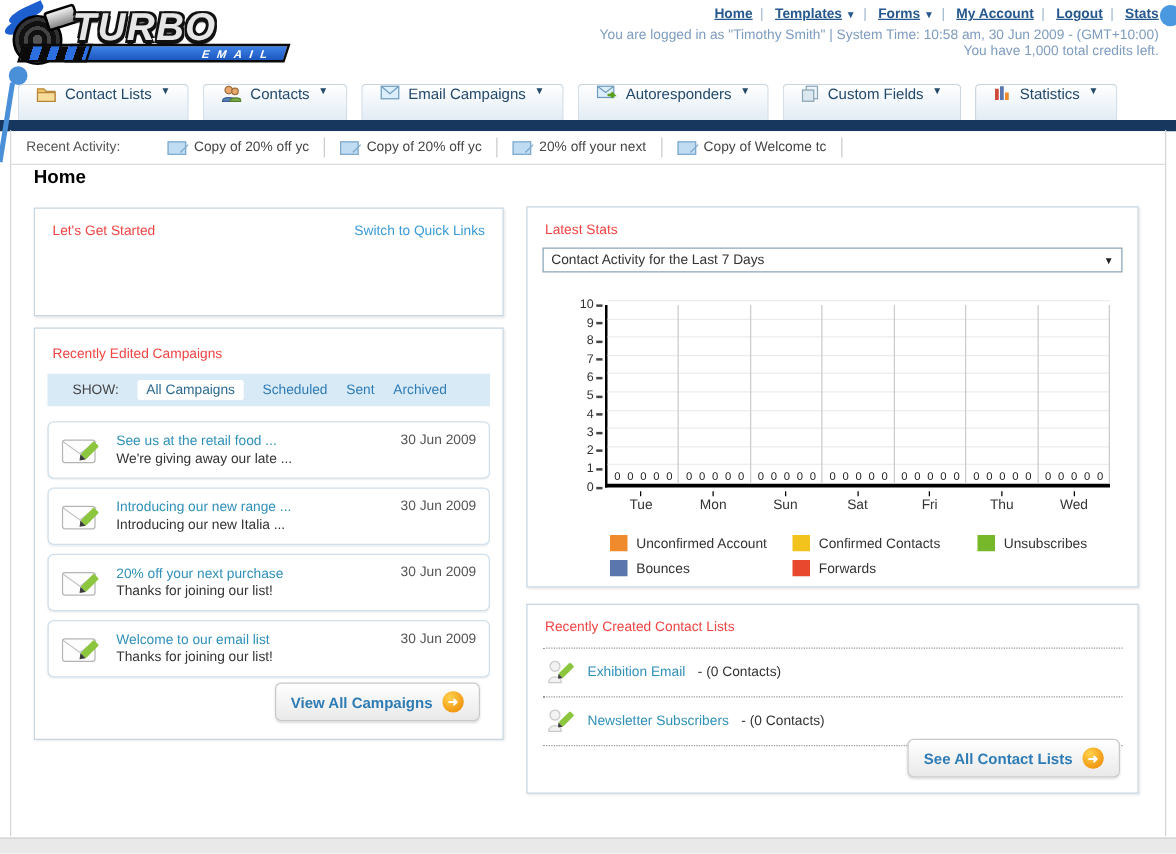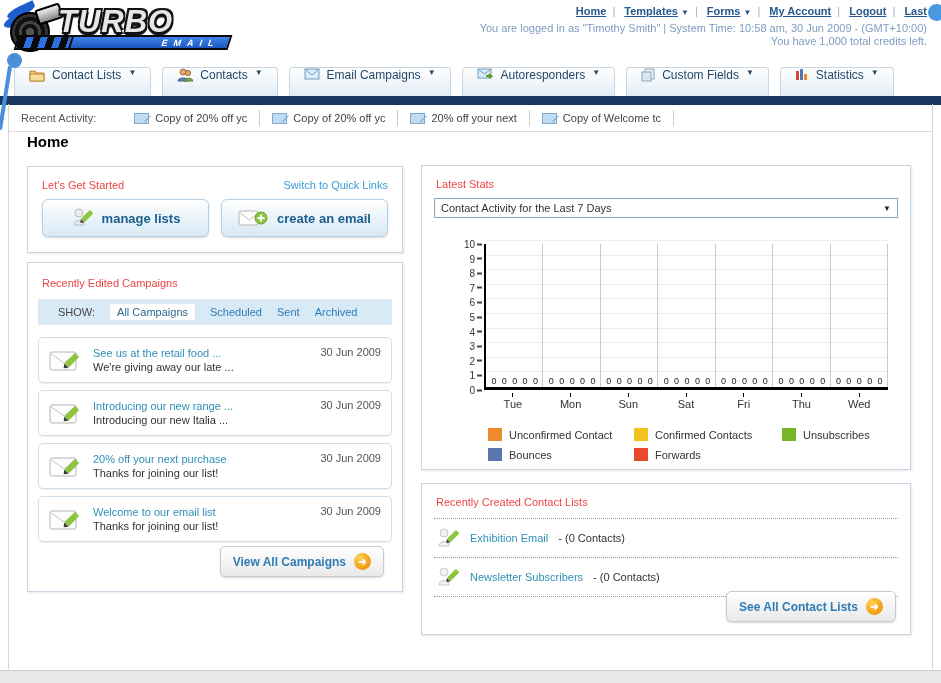--- a/index.html
+++ b/index.html
@@ -143,21 +143,21 @@
   <div class="help-dot"></div>
   <div class="pin-dot"></div>
   <div class="pin-line"></div>
 
   <div class="top-links">
     <a>Home</a><span class="sep">|</span>
     <a>Templates</a> <span class="caret">▼</span><span class="sep">|</span>
     <a>Forms</a> <span class="caret">▼</span><span class="sep">|</span>
     <a>My Account</a><span class="sep">|</span>
     <a>Logout</a><span class="sep">|</span>
-    <a>Last</a>
+    <a>Stats</a>
   </div>
   <div class="login-line l1">You are logged in as "Timothy Smith" | System Time: 10:58 am, 30 Jun 2009 - (GMT+10:00)</div>
   <div class="login-line l2">You have 1,000 total credits left.</div>
 
   <div class="tabbar">
     <div class="tab">
       <svg width="16" height="14">
           <path d="M1 3 h5 l2 2 h7 v8 h-14 z" fill="#f0c469" stroke="#b8863a"></path>
           <path d="M1 6 h14 v7 h-14 z" fill="#f7dc9a" stroke="#b8863a"></path>
         </svg>
@@ -234,42 +234,20 @@
   <div class="side-frame-l"></div>
   <div class="side-frame-r"></div>
   <div class="footer-strip"></div>
 
   <h1 class="page-title">Home</h1>
 
   <div class="panel" id="panel-start">
     <div class="start-head">
       <span class="panel-title">Let's Get Started</span>
       <a class="quick-link">Switch to Quick Links</a>
-    </div>
-    <div class="start-buttons">
-      <div class="big-btn">
-        <svg width="22" height="22">
-            <circle cx="8" cy="6" r="4" fill="#ececec" stroke="#bdbdbd"></circle>
-            <path d="M3 18 c0-6 10-6 10 0 z" fill="#ececec" stroke="#bdbdbd"></path>
-            <g transform="rotate(-45 14 12)">
-              <rect x="11" y="9" width="13" height="5" rx="1" fill="#8cc63f"></rect>
-              <path d="M11 9 l-3 2.5 l3 2.5 z" fill="#3c3c3c"></path>
-            </g>
-          </svg>
-        <span>manage lists</span>
-      </div>
-      <div class="big-btn">
-        <svg width="30" height="20">
-            <rect x="1" y="3" width="19" height="14" rx="2" fill="#fdfdfd" stroke="#b5b5b5"></rect>
-            <path d="M1 4 l10.5 8 l9.5-8" fill="none" stroke="#c5c5c5"></path>
-            <circle cx="23" cy="10" r="6" fill="#8cc63f" stroke="#6aa121"></circle>
-            <path d="M23 6.5 v7 M19.5 10 h7" stroke="#fff" stroke-width="2"></path>
-          </svg>
-        <span>create an email</span>
-      </div>
     </div>
   </div>
 
   <div class="panel" id="panel-campaigns">
     <div class="panel-title">Recently Edited Campaigns</div>
     <div class="showbar">
       <span class="show-label">SHOW:</span>
       <span class="show-filter active">All Campaigns</span>
       <span class="show-filter">Scheduled</span>
       <span class="show-filter">Sent</span>
@@ -476,21 +454,21 @@
           <div class="x-cell"><div class="xtick"></div>Sat</div>
           <div class="x-cell"><div class="xtick"></div>Fri</div>
           <div class="x-cell"><div class="xtick"></div>Thu</div>
           <div class="x-cell"><div class="xtick"></div>Wed</div>
         </div>
     </div>
 
     <div class="legend">
       <div class="legend-item">
           <span class="swatch" style="background-color: rgb(239, 139, 45);"></span>
-          <span>Unconfirmed Contact</span>
+          <span>Unconfirmed Account</span>
         </div>
       <div class="legend-item">
           <span class="swatch" style="background-color: rgb(242, 195, 28);"></span>
           <span>Confirmed Contacts</span>
         </div>
       <div class="legend-item">
           <span class="swatch" style="background-color: rgb(118, 184, 42);"></span>
           <span>Unsubscribes</span>
         </div>
       <div class="legend-item">

